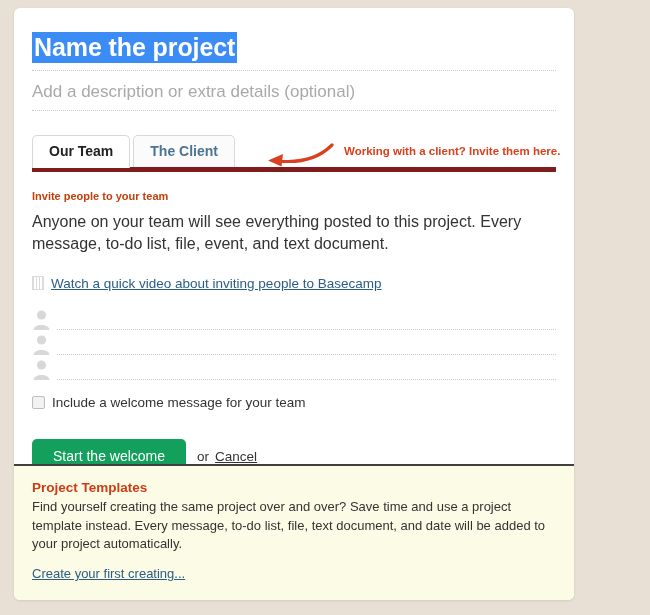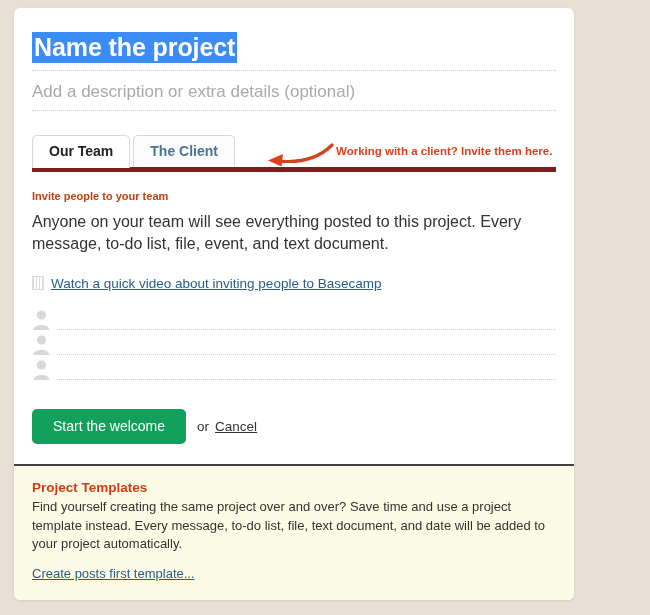--- a/index.html
+++ b/index.html
@@ -105,21 +105,21 @@
     height: 30px;
     flex: none;
     margin-top: 12px;
   }
   .anno-text {
     color: #d9411e;
     font-size: 11.5px;
     font-weight: bold;
     line-height: 1.28;
     white-space: nowrap;
-    margin-left: 2px;
+    margin-left: 10px;
     margin-top: 6px;
   }
 
   
   .sec-head {
     font-size: 11px;
     font-weight: bold;
     color: #c2410c;
     margin: 0 0 9px 0;
   }
@@ -311,27 +311,31 @@
       <div class="person-input"></div>
     </div>
     <div class="person-row">
       <svg class="person-icon" viewBox="0 0 19 21">
         <circle cx="9.5" cy="6" r="4.6" fill="#d8d8d8"></circle>
         <path d="M1.6 21 C1.6 14.2, 17.4 14.2, 17.4 21 Z" fill="#d8d8d8"></path>
       </svg>
       <div class="person-input"></div>
     </div>
 
+    <div class="check-row">
+      <div class="cbox"></div>
+      <span class="check-label">Include a welcome message for your team</span>
+    </div>
 
     <div class="actions">
       <button class="btn-green">Start the welcome</button>
       <span class="or-text">or</span>
       <span class="cancel-link">Cancel</span>
     </div>
 
   </div>
 
   <div class="footer">
     <div class="foot-head">Project Templates</div>
     <p class="foot-para">Find yourself creating the same project over and over? Save time and use a project template instead. Every message, to-do list, file, text document, and date will be added to your project automatically.</p>
-    <span class="foot-link">Create posts first template...</span>
+    <span class="foot-link">Create your first creating...</span>
   </div>
 </div>
 
 </body></html>

